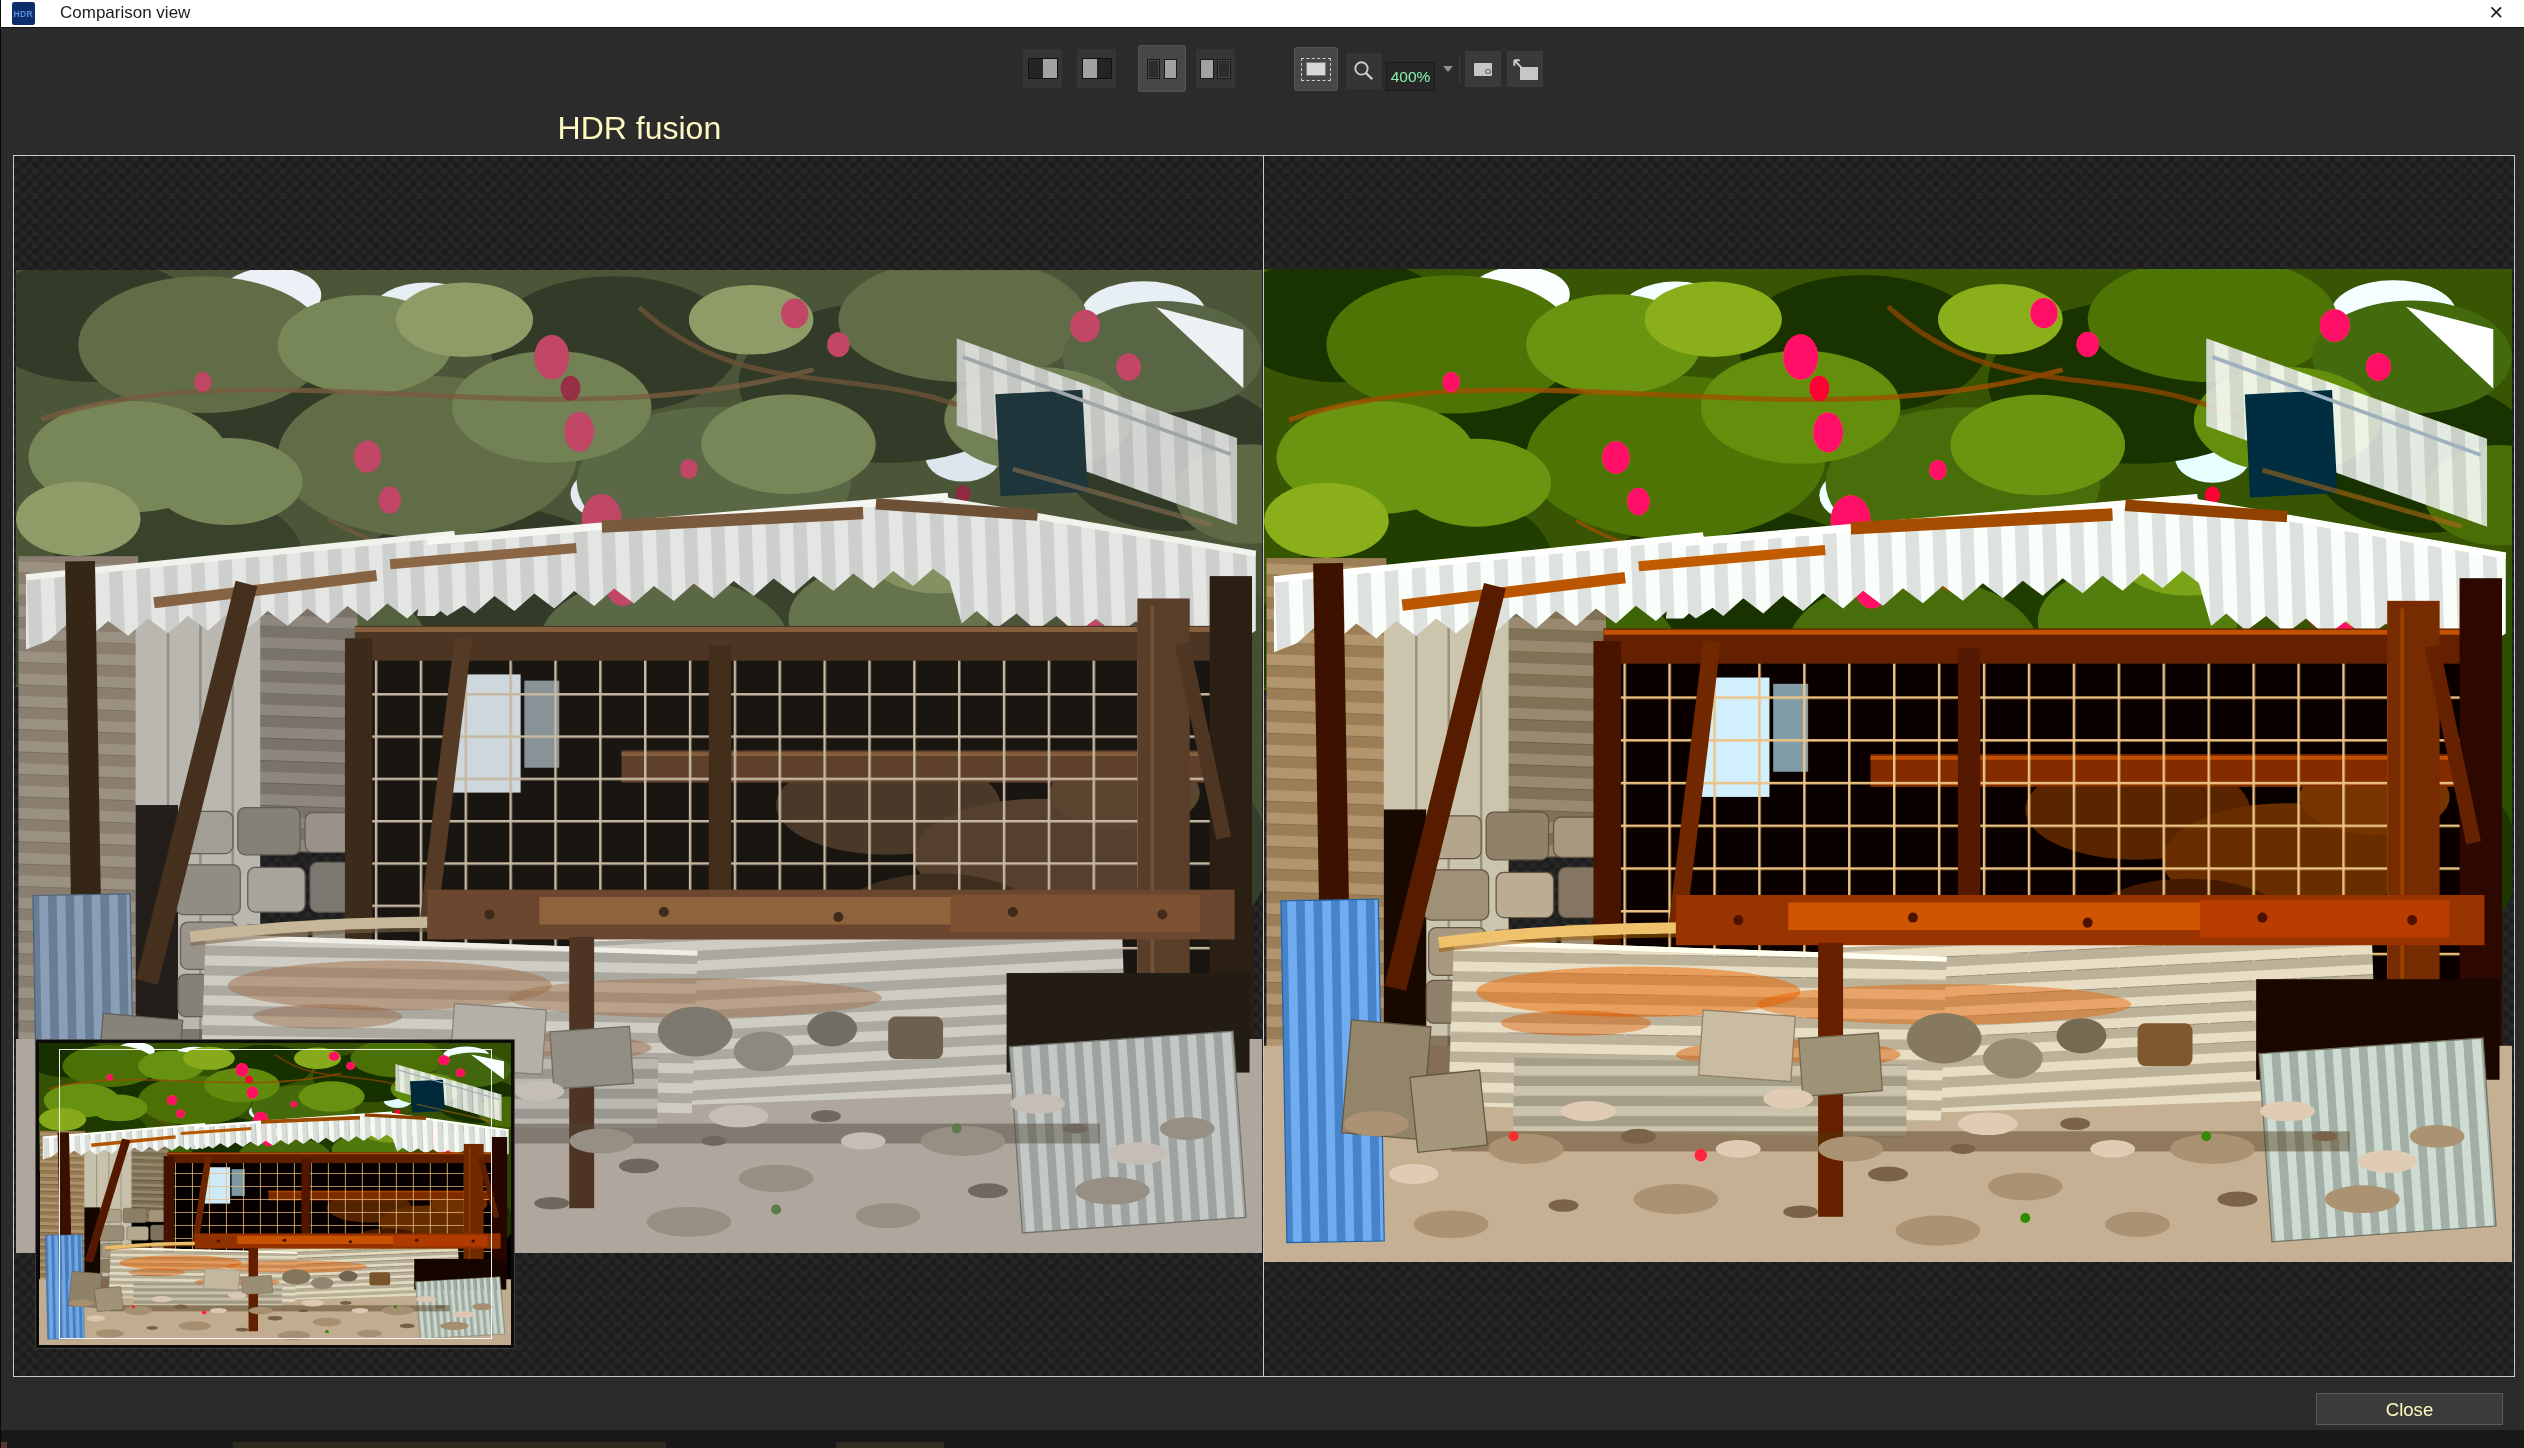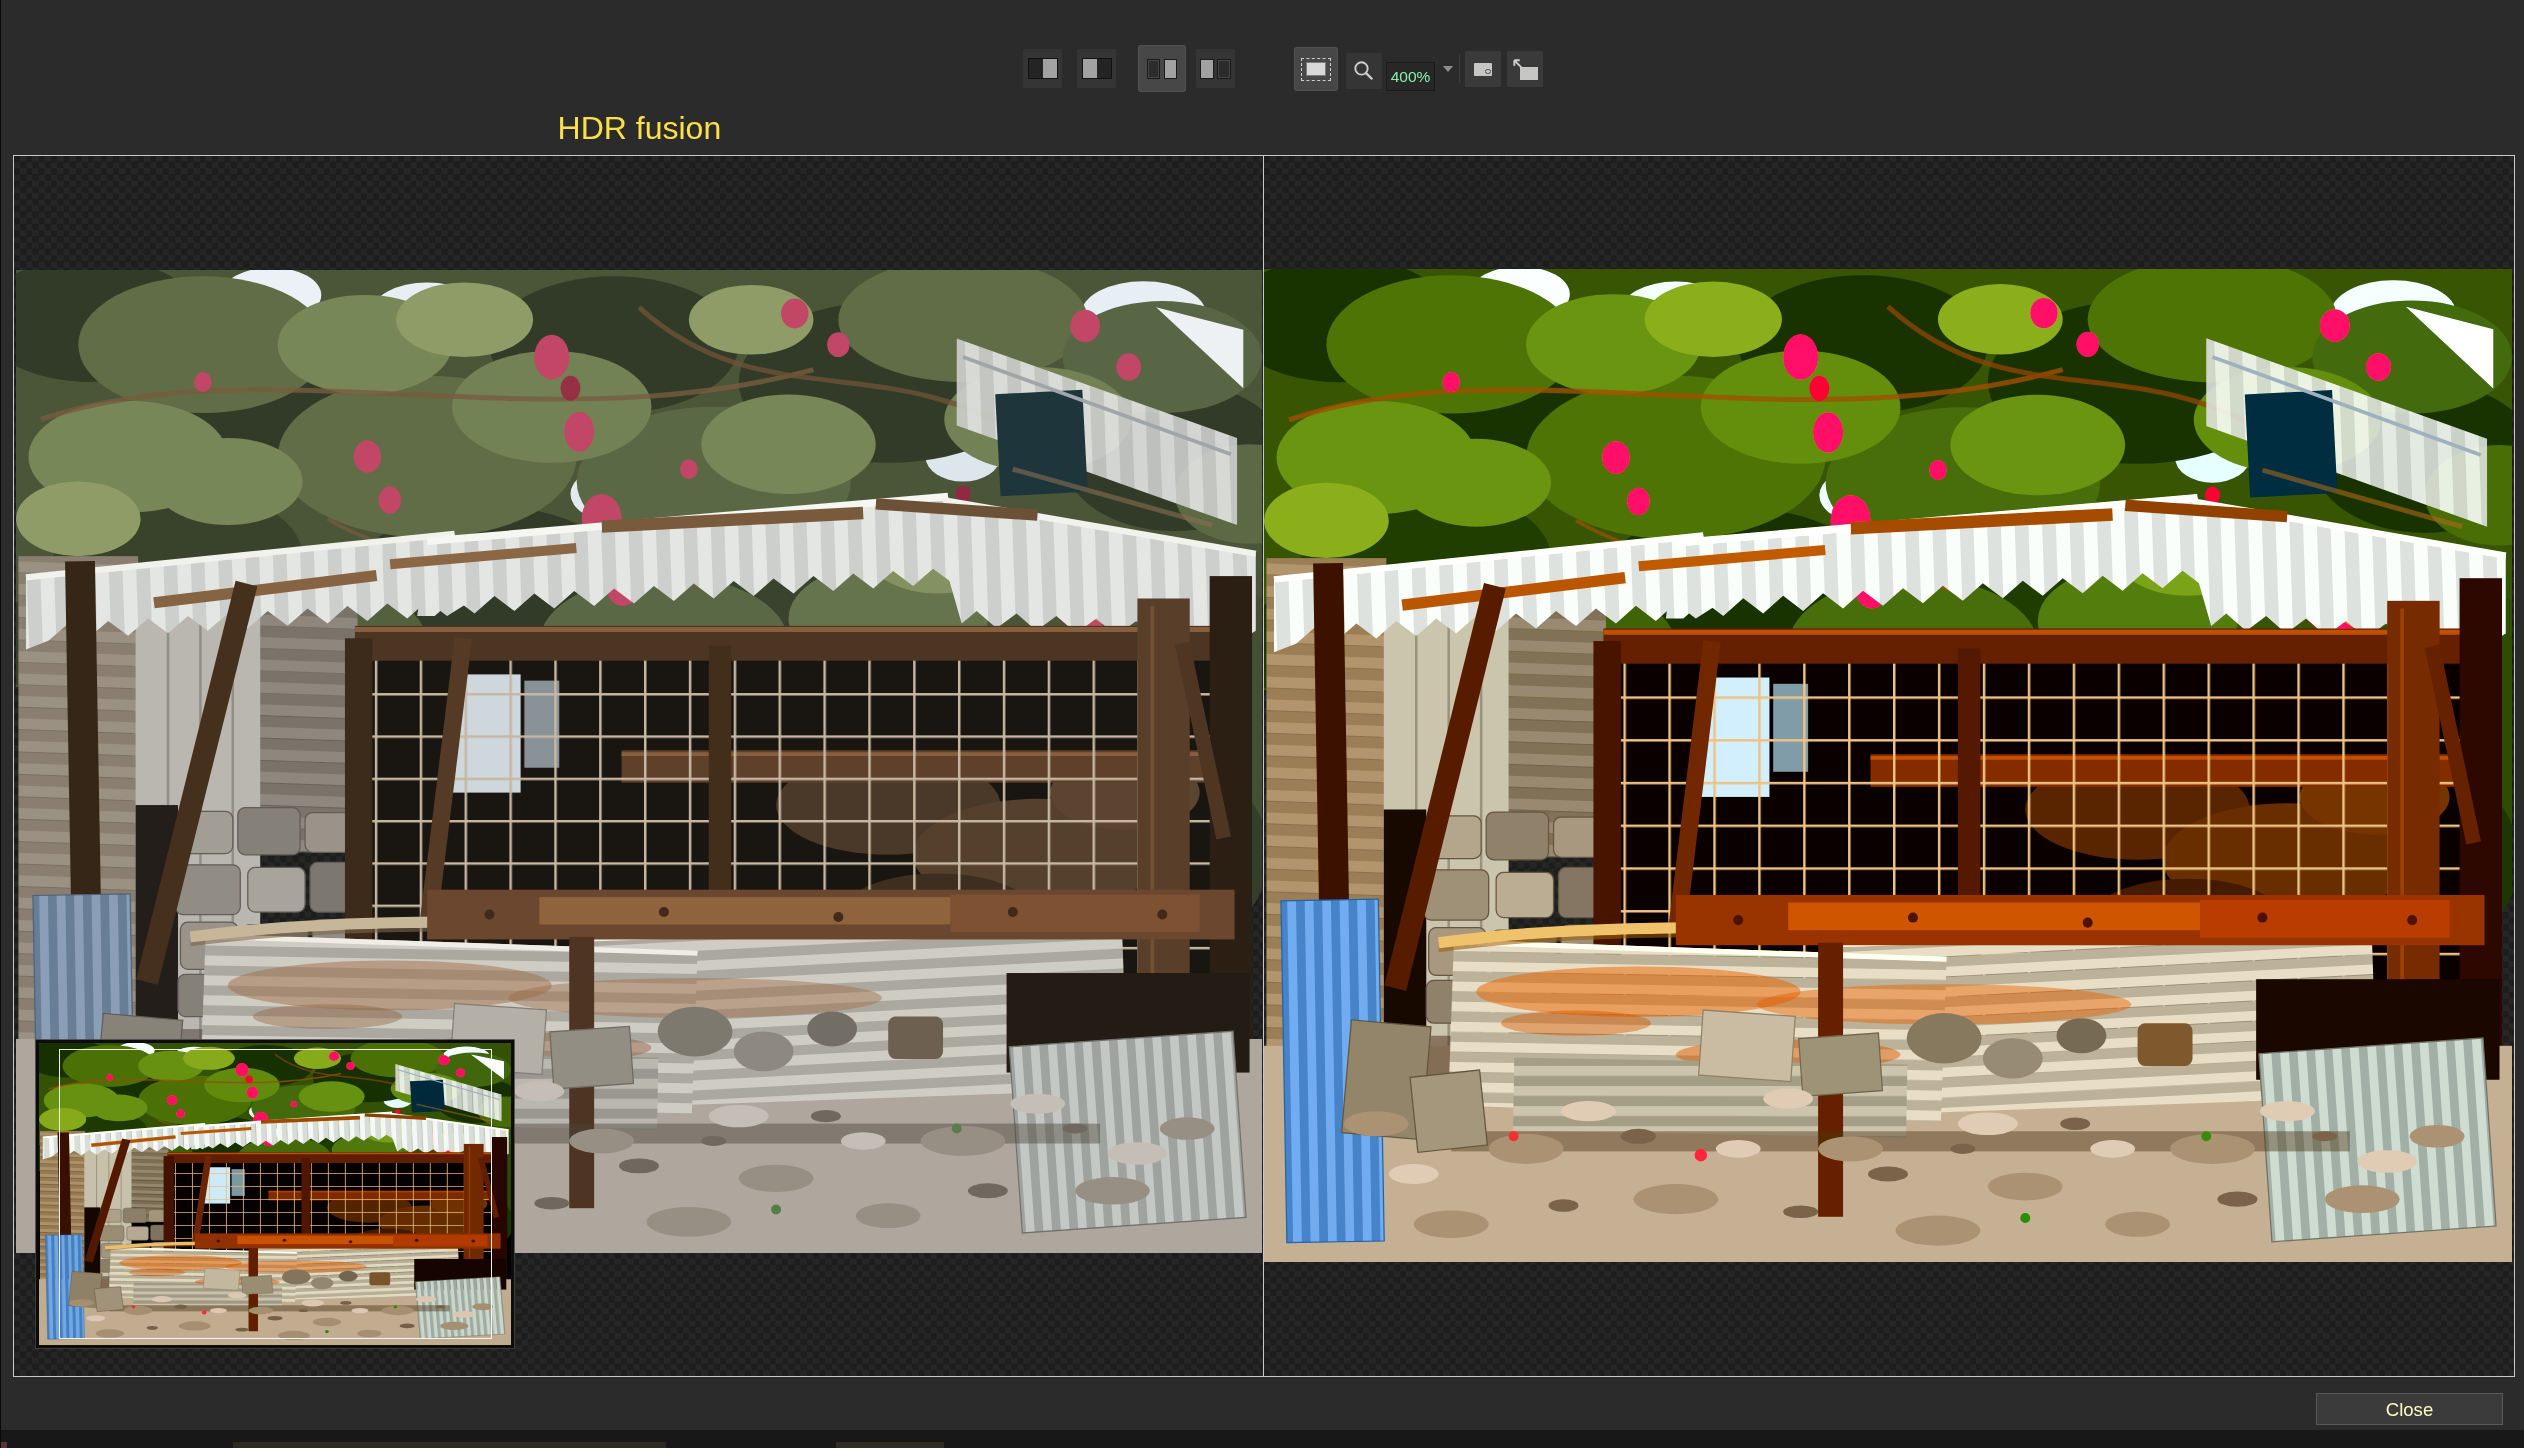--- a/index.html
+++ b/index.html
@@ -27,21 +27,21 @@
   .combo{position:absolute;left:1385px;top:54px;width:49px;height:29px;background:#272727;border:0.8px solid #1a1a1a;
          color:#86efac;font-size:15.5px;text-align:center;line-height:28px;box-sizing:border-box;margin-top:8px;}
   .comboarrow{position:absolute;left:1436px;top:54px;width:21.6px;height:29px;border-right:0.8px solid #3c3c3c;display:flex;align-items:center;justify-content:center;}
   .comboarrow .tri{width:0;height:0;border-left:5.4px solid transparent;border-right:5.4px solid transparent;border-top:6.2px solid #8f8f8f;}
   .miniwin{width:18.6px;height:13px;background:#c6c6c4;border-radius:0.8px;position:relative;}
   .miniwin .dot{position:absolute;right:1.5px;bottom:1.5px;width:5.4px;height:5.4px;border:1.5px solid #4c4c4c;border-radius:50%;background:#c6c6c4;box-sizing:border-box;}
   .fitic{position:relative;width:26px;height:21.6px;}
   .fitic .rect{position:absolute;right:0;bottom:0;width:18px;height:12.4px;background:#c6c6c4;}
   .fitic svg{position:absolute;left:0;top:0;}
   
-  .ptitle{position:absolute;top:107px;height:43px;line-height:43px;text-align:center;font-size:32px;color:#fde047;}
+  .ptitle{position:absolute;top:107px;height:43px;line-height:43px;text-align:center;font-size:32px;color:#fef9c3;}
   
   .panelswrap{position:absolute;left:12.4px;top:155px;width:2502px;height:1222px;border:1.5px solid #c9c9c9;box-sizing:border-box;display:flex;}
   .checker{background-color:#222;
     background-image:conic-gradient(#262626 25%,#1d1d1d 25% 50%,#262626 50% 75%,#1d1d1d 75%);
     background-size:12.4px 12.4px;}
   .panel{position:relative;height:100%;overflow:hidden;}
   .panel.left{width:1249px;border-right:1.5px solid #c9c9c9;box-sizing:content-box;}
   .panel.right{flex:1;}
   .photo{position:absolute;overflow:hidden;}
   .photo svg{display:block;width:100%;height:100%;}
@@ -323,20 +323,27 @@
     <circle cx="350" cy="705" r="5" fill="#b5454f"></circle>
         <circle cx="610" cy="755" r="4" fill="#4f7a3a"></circle>
     <circle cx="755" cy="690" r="4" fill="#557a3e"></circle>
         <circle cx="200" cy="690" r="4" fill="#a04848"></circle>
   </g>
 </defs>
 </svg>
 
 <div id="root">
 
+  <div class="titlebar">
+    <div class="appicon">
+      <span>HDR</span>
+    </div>
+    <span class="wintitle">Comparison view</span>
+    <span class="winclose">✕</span>
+  </div>
 
   <div>
     <div class="tbtn" style="left:1022px">
       <span class="splitic">
           <span class="h dkhalf"></span>
           <span class="h lthalf"></span>
         </span>
     </div>
     <div class="tbtn" style="left:1076px">
       <span class="splitic">

